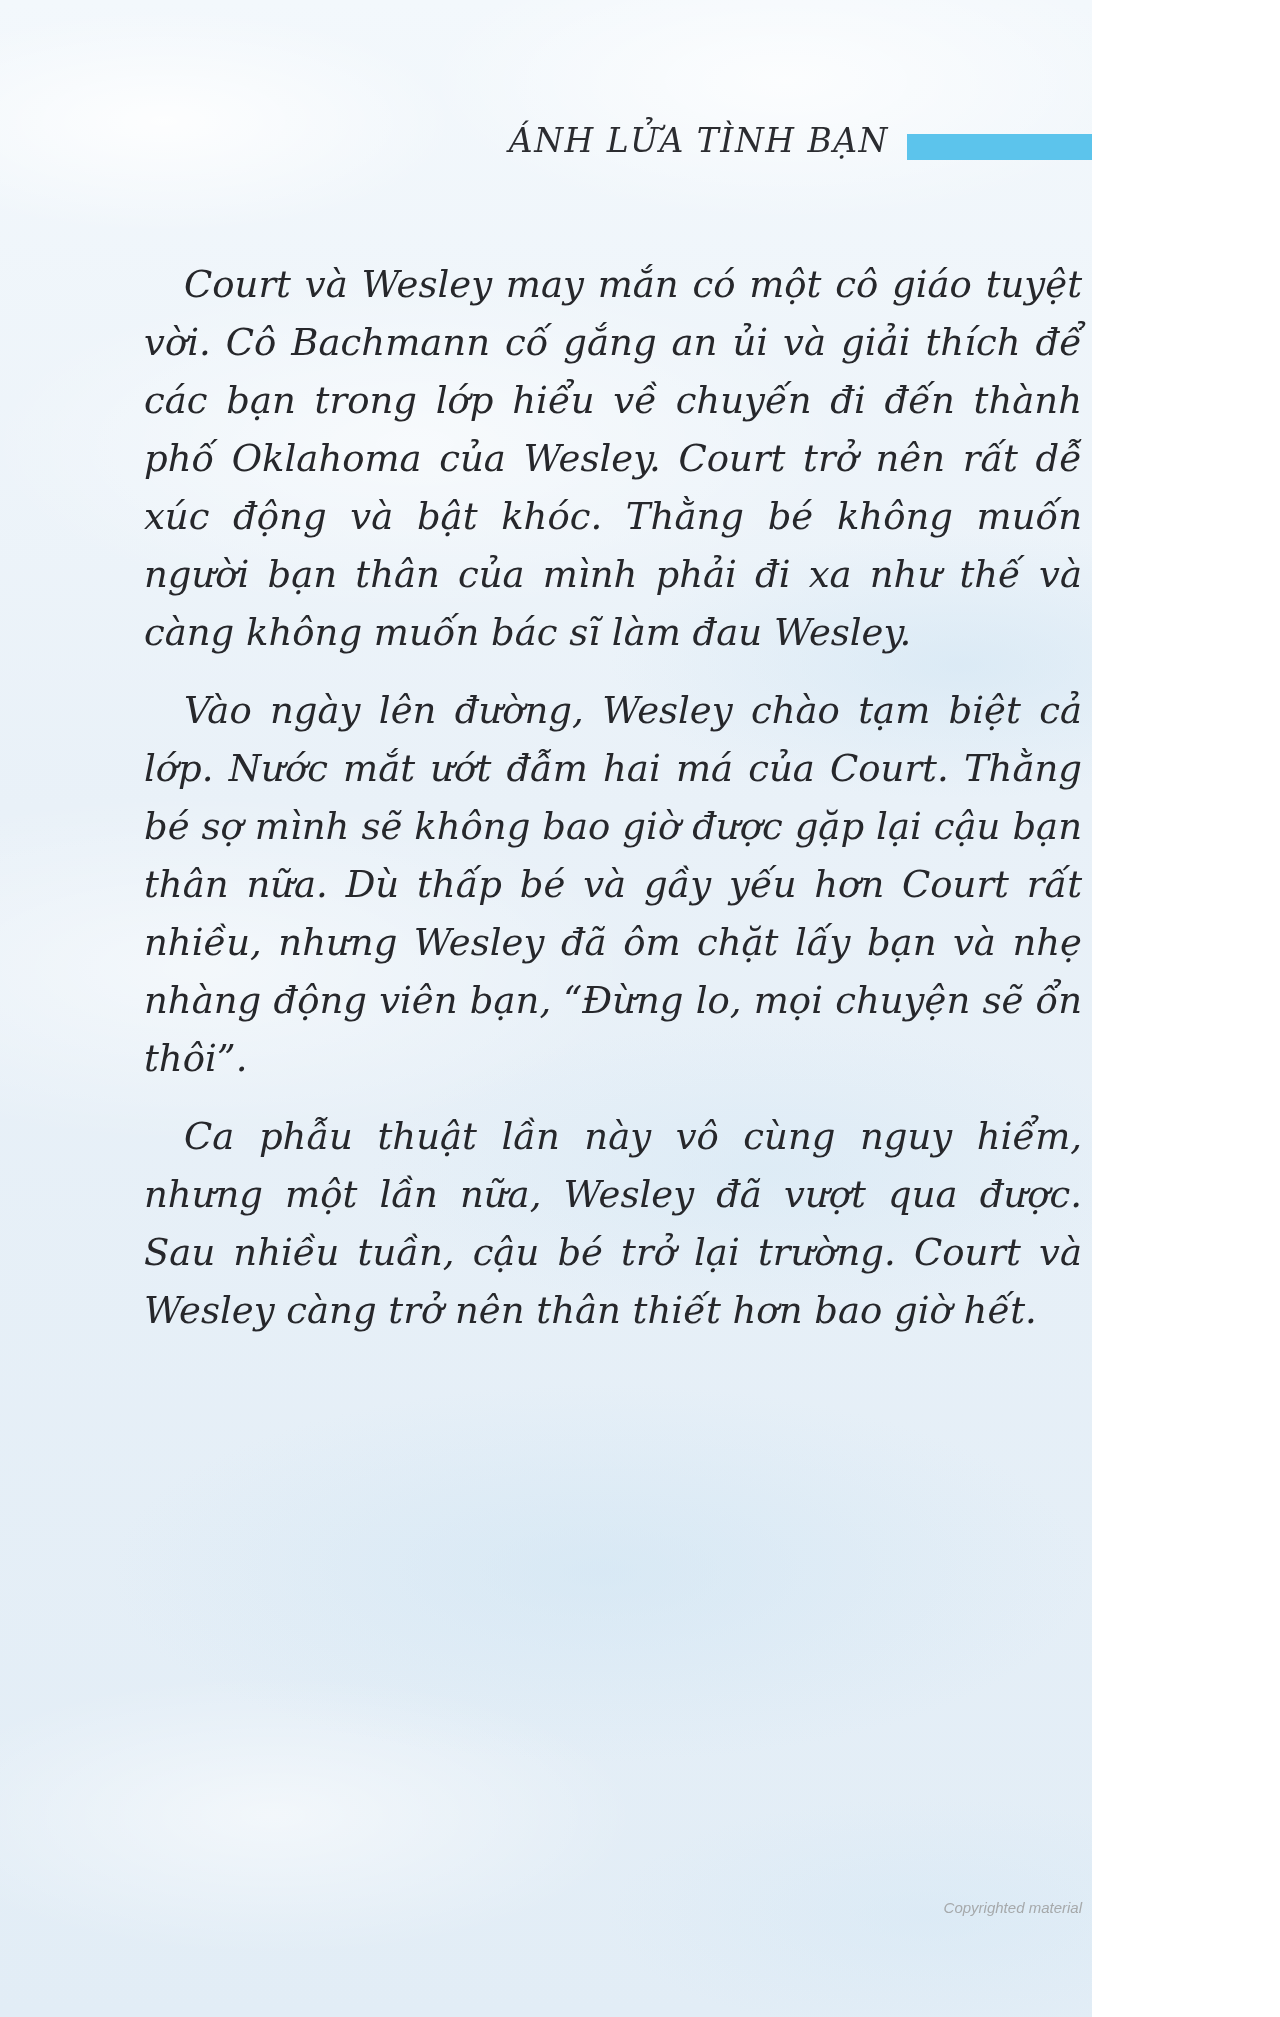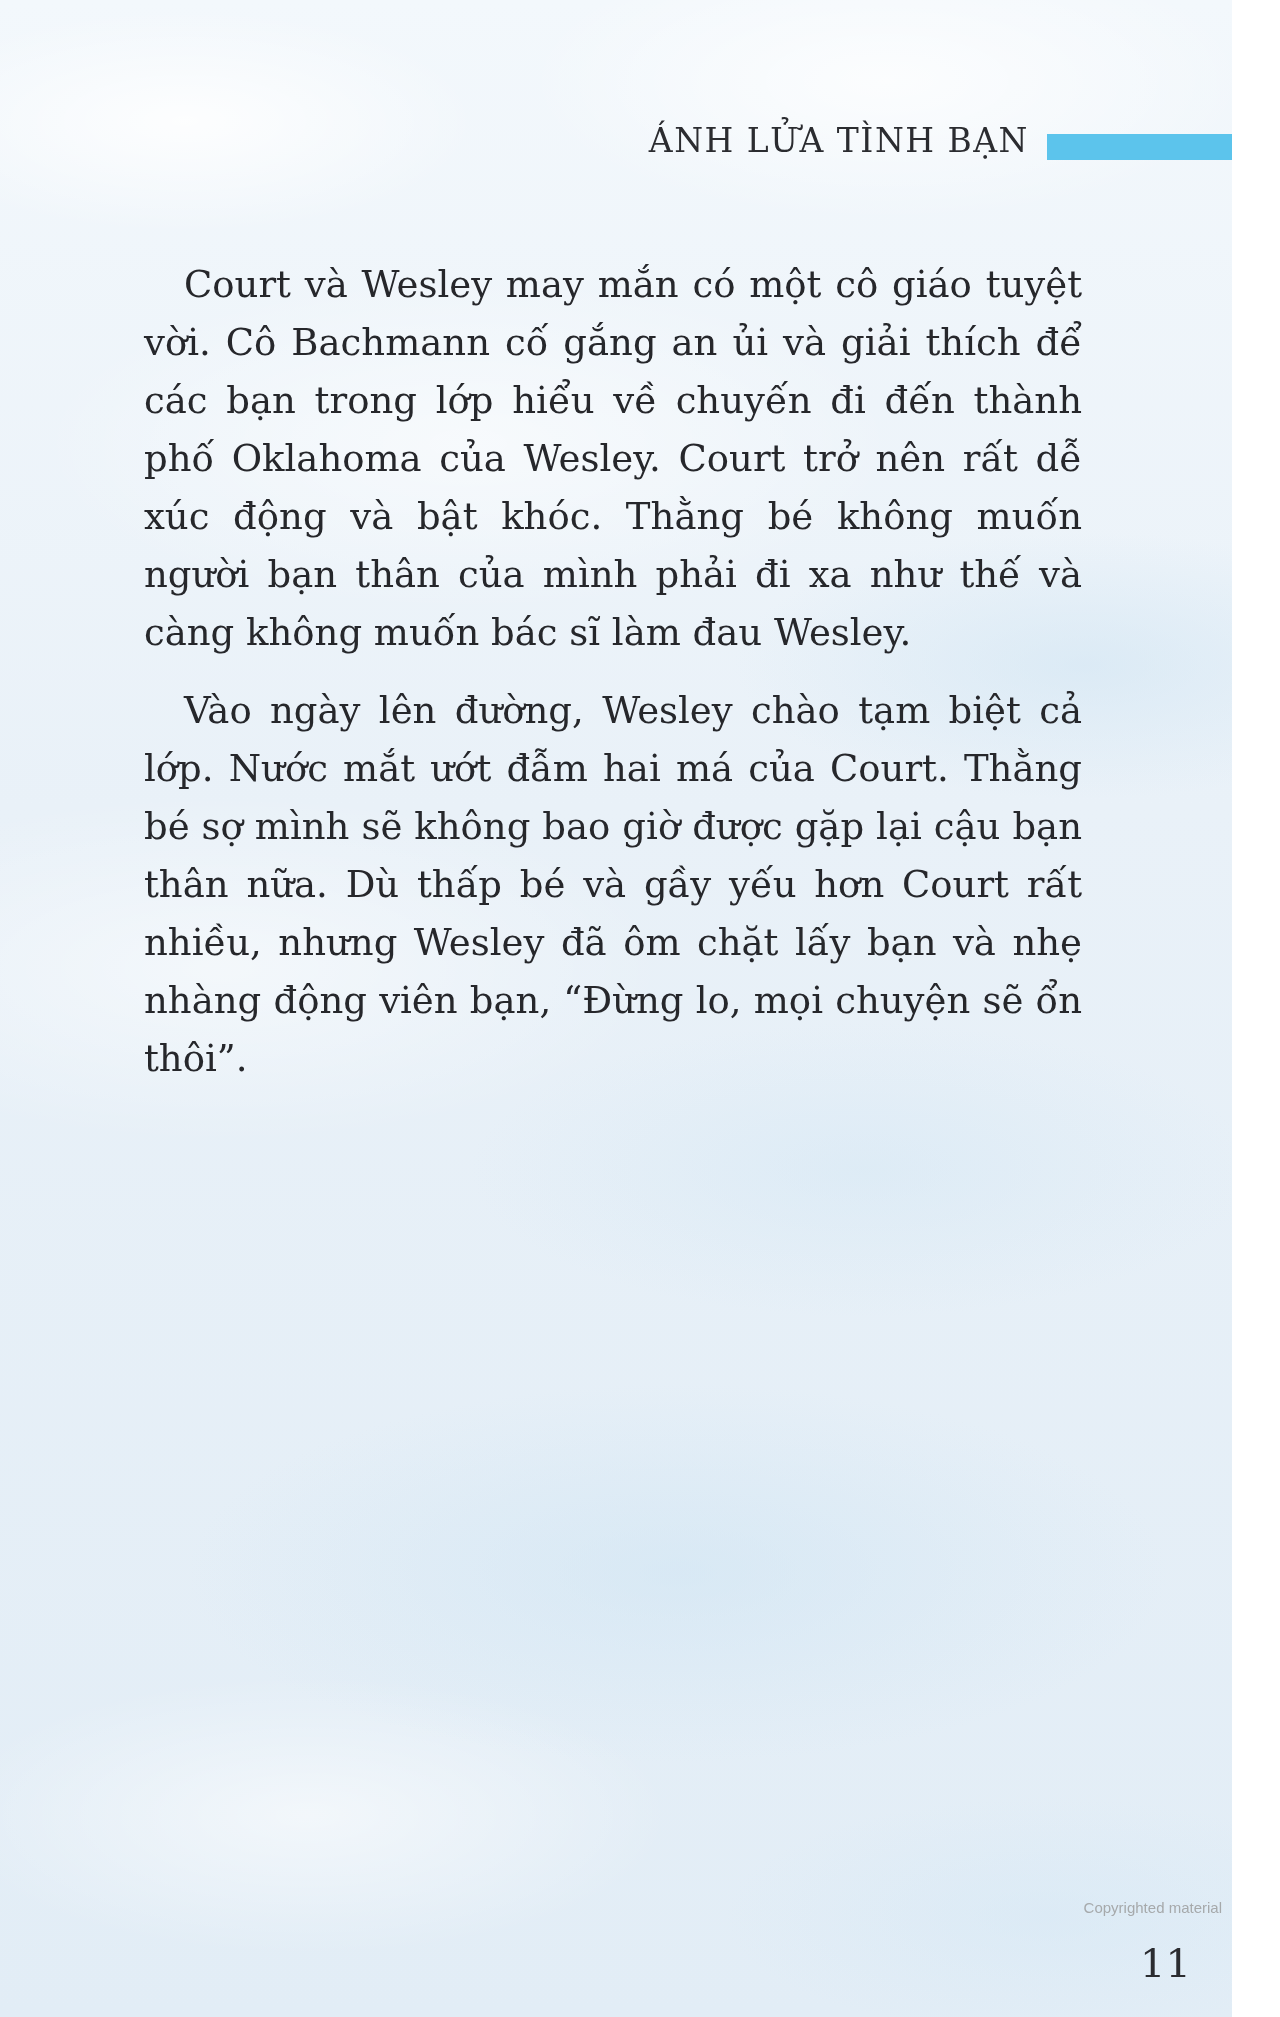--- a/index.html
+++ b/index.html
@@ -6,35 +6,36 @@
     margin: 0;
     padding: 0;
   }
   body {
     width: 1280px;
     height: 2017px;
     font-family: "DejaVu Serif", serif;
   }
   .page {
     position: relative;
-    width: 1232px;
+    width: 1092px;
     height: 2017px;
     overflow: hidden;
     background-color: #e9f1f8;
     background-image:
       radial-gradient(ellipse 420px 160px at 15% 6%,  rgba(255,255,255,0.85), rgba(255,255,255,0) 70%),
       radial-gradient(ellipse 520px 200px at 72% 4%,  rgba(255,255,255,0.75), rgba(255,255,255,0) 70%),
       radial-gradient(ellipse 620px 240px at 38% 22%, rgba(255,255,255,0.55), rgba(255,255,255,0) 70%),
       radial-gradient(ellipse 500px 190px at 88% 33%, rgba(209,229,243,0.60), rgba(209,229,243,0) 70%),
       radial-gradient(ellipse 640px 250px at 18% 48%, rgba(255,255,255,0.50), rgba(255,255,255,0) 70%),
       radial-gradient(ellipse 560px 210px at 70% 58%, rgba(212,231,244,0.50), rgba(212,231,244,0) 70%),
       radial-gradient(ellipse 700px 270px at 55% 78%, rgba(206,228,243,0.55), rgba(206,228,243,0) 70%),
       radial-gradient(ellipse 520px 200px at 25% 90%, rgba(255,255,255,0.55), rgba(255,255,255,0) 70%),
       radial-gradient(ellipse 460px 170px at 85% 95%, rgba(214,232,245,0.55), rgba(214,232,245,0) 70%),
       linear-gradient(180deg, #f3f8fc 0%, #e9f1f8 40%, #e2edf6 100%);
+    font-style: italic;
   }
   .running-title {
     position: absolute;
     top: 123px;
     right: 203px;
     font-family: "DejaVu Serif", serif;
     font-size: 33px;
     line-height: 36px;
     letter-spacing: 1.5px;
     color: #2b2c30;
@@ -84,18 +85,19 @@
 </head>
 <body>
 
 <div class="page">
   <div class="running-title">ÁNH LỬA TÌNH BẠN</div>
   <div class="accent-bar" style="background: rgb(92, 196, 236);"></div>
 
   <div class="body-text" id="body-text">
       <p>Court và Wesley may mắn có một cô giáo tuyệt vời. Cô Bachmann cố gắng an ủi và giải thích để các bạn trong lớp hiểu về chuyến đi đến thành phố Oklahoma của Wesley. Court trở nên rất dễ xúc động và bật khóc. Thằng bé không muốn người bạn thân của mình phải đi xa như thế và càng không muốn bác sĩ làm đau Wesley.</p>
       <p>Vào ngày lên đường, Wesley chào tạm biệt cả lớp. Nước mắt ướt đẫm hai má của Court. Thằng bé sợ mình sẽ không bao giờ được gặp lại cậu bạn thân nữa. Dù thấp bé và gầy yếu hơn Court rất nhiều, nhưng Wesley đã ôm chặt lấy bạn và nhẹ nhàng động viên bạn, “Đừng lo, mọi chuyện sẽ ổn thôi”.</p>
+      <p>Ca phẫu thuật lần này vô cùng nguy hiểm, nhưng một lần nữa, Wesley đã vượt qua được. Sau nhiều tuần, cậu bé trở lại trường. Court và Wesley càng trở nên thân thiết hơn bao giờ hết.</p>
     </div>
 
   <div class="page-number">11</div>
 
   <div class="watermark">Copyrighted material</div>
 </div>
 
 </body></html>

